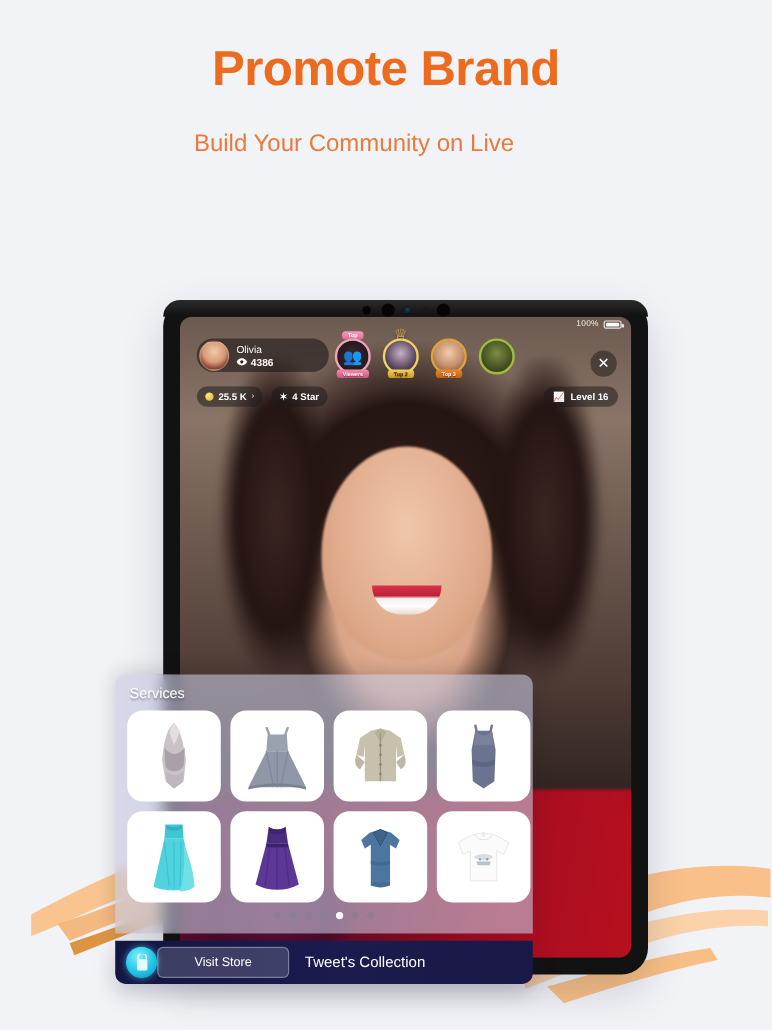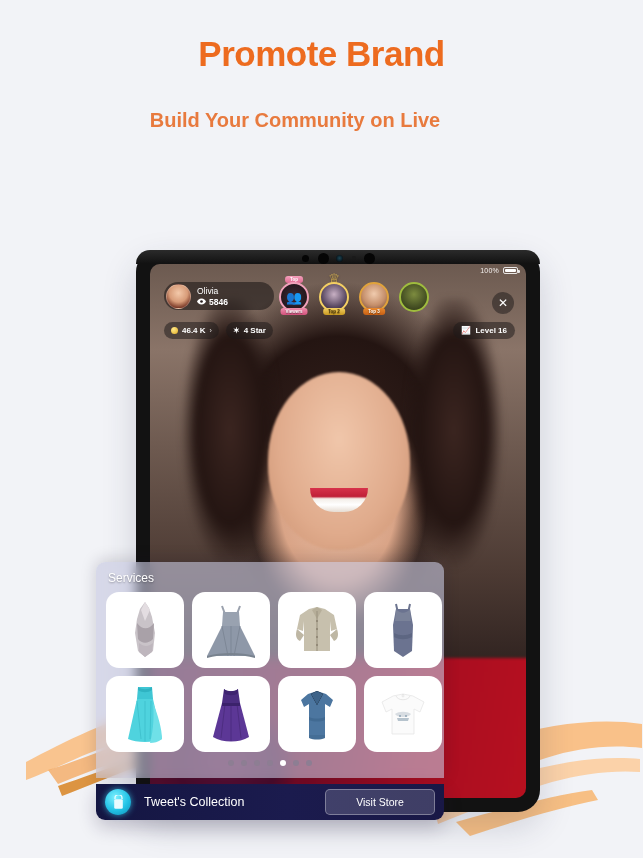--- a/index.html
+++ b/index.html
@@ -8,27 +8,27 @@
     overflow: hidden;
     font-family: "Liberation Sans", sans-serif;
     background: #f2f3f7;
   }
   #page { position: relative; width: 643px; height: 858px; background: #f2f3f7; overflow: hidden; }
 
   
   .headline {
     position: absolute; left: 0; top: 34px; width: 643px;
     text-align: center;
-    font-size: 35px; font-weight: bold; letter-spacing: -0.5px;
+    font-size: 41px; font-weight: bold; letter-spacing: -0.5px;
     color: #ED6B1F;
   }
   .subhead {
     position: absolute; left: 0; top: 108px; width: 590px;
     text-align: center;
-    font-size: 20px; line-height: 25px; font-weight: 700;
+    font-size: 20px; line-height: 25px; font-weight: 400;
     color: #E87A3E;
   }
   .subhead div { white-space: pre; }
 
   
   .brush { position: absolute; pointer-events: none; }
   #brush-left  { left: 18px;  top: 690px; width: 190px; height: 120px; }
   #brush-right { left: 430px; top: 690px; width: 215px; height: 160px; }
 
   
@@ -302,21 +302,21 @@
 
       <div id="host-pill">
         <div id="host-avatar"></div>
         <div id="host-text">
           <span id="host-name">Olivia</span>
           <span id="host-views">
             <svg width="9" height="7" viewBox="0 0 18 12">
               <path d="M9 0C4.5 0 1.2 3.4 0 6c1.2 2.6 4.5 6 9 6s7.8-3.4 9-6c-1.2-2.6-4.5-6-9-6z" fill="#fff"></path>
               <circle cx="9" cy="6" r="2.7" fill="#2b2222"></circle>
             </svg>
-            <span>5846</span>
+            <span>4386</span>
           </span>
         </div>
       </div>
 
       <div id="top-viewers">
         <div class="tv" id="tv0">
           <span id="tv0-top">Top</span>
           <div class="tv-ring">
             <span id="tv0-glyph">👥</span>
           </div>
@@ -334,21 +334,21 @@
         <div class="tv" id="tv3">
           <div class="tv-ring"></div>
         </div>
       </div>
 
       <div id="close-btn">✕</div>
 
       <div id="stats-row">
         <div class="stat-pill">
           <span class="coin"></span>
-          <span>46.4 K</span>
+          <span>25.5 K</span>
           <span class="chev">›</span>
         </div>
         <div class="stat-pill">
           <span class="starglyph">✶</span>
           <span>4 Star</span>
         </div>
       </div>
 
       <div id="level-pill">
         <span class="chart-glyph">📈</span>
@@ -457,17 +457,17 @@
     </div>
   </div>
 
   <div id="store-bar">
     <div id="store-icon">
       <svg width="13" height="15" viewBox="0 0 13 15">
         <path d="M3 4 V3 A3.5 3.5 0 0 1 10 3 V4" fill="none" stroke="#eafdff" stroke-width="1.3"></path>
         <rect x="2.2" y="4.2" width="8.6" height="9.6" rx="1.4" fill="#e9fbff"></rect>
       </svg>
     </div>
+    <div id="visit-store">Visit Store</div>
     <div id="store-name">Tweet's Collection</div>
-    <div id="visit-store">Visit Store</div>
   </div>
 
 </div>
 
 </body></html>

